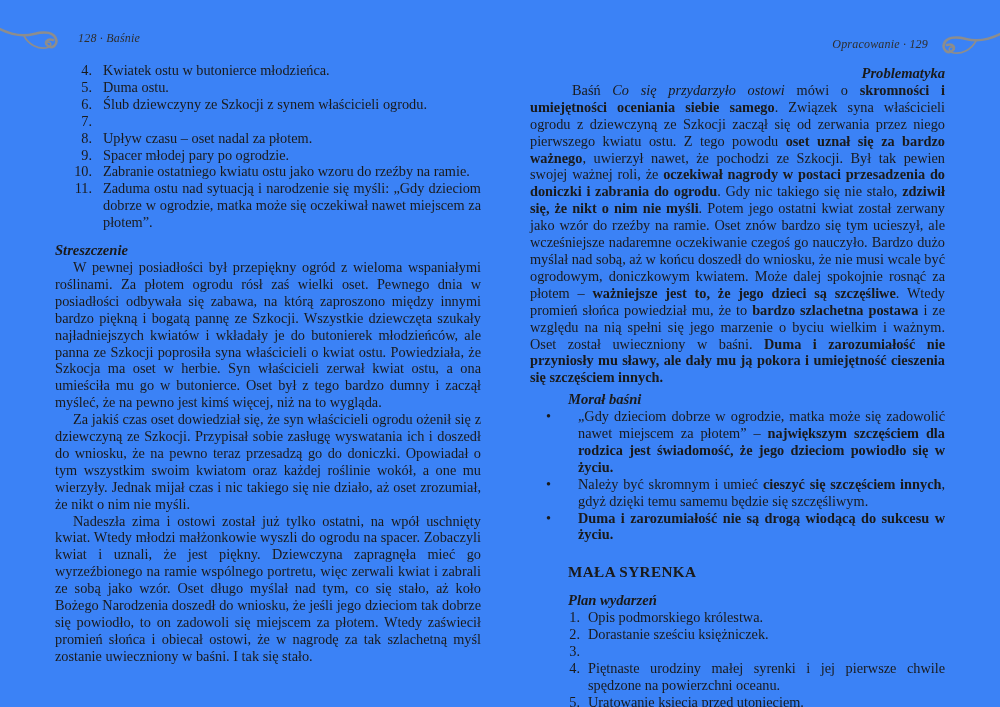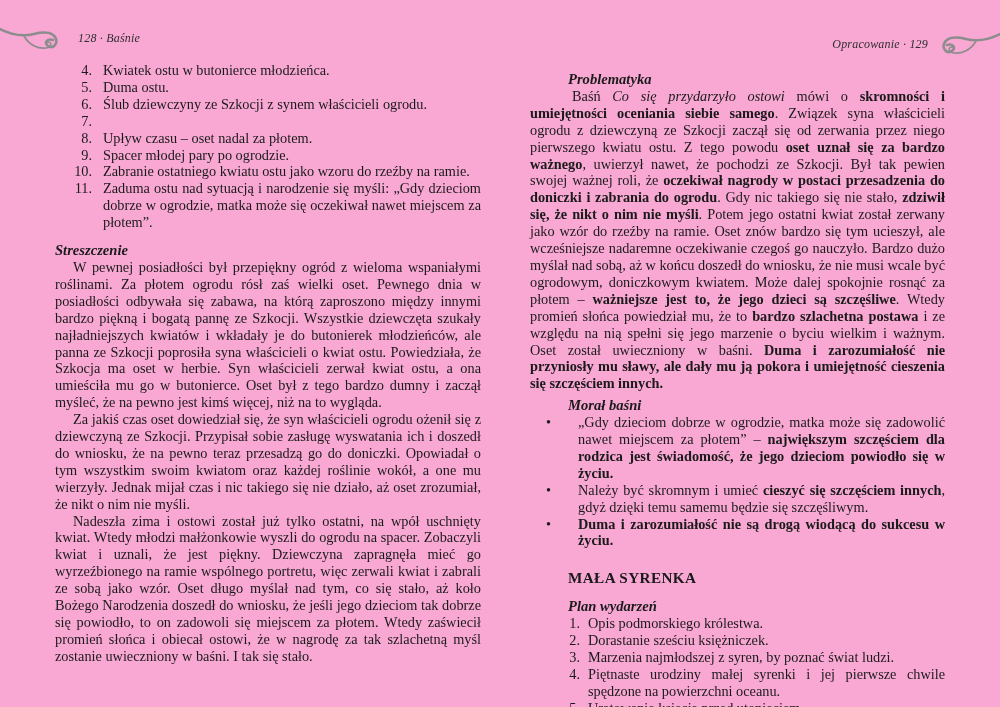--- a/index.html
+++ b/index.html
@@ -1,21 +1,21 @@
 <!DOCTYPE html>
 <html lang="pl"><head>
 <meta charset="utf-8">
 <style>
   html,body{margin:0;padding:0;}
   body{
     width:1000px;height:707px;background:#ffffff;
     font-family:"Liberation Serif", serif;color:#1a1a1a;
     -webkit-font-smoothing:antialiased;
   }
-  .spread{position:relative;width:1000px;height:707px;overflow:hidden;background:#f9a8d4;}
+  .spread{position:relative;width:1000px;height:707px;overflow:hidden;background:#3b82f6;}
 
   
   .running-head{position:absolute;font-style:italic;font-size:12px;color:#2e2e2e;letter-spacing:.2px;}
   .head-left{left:78px;top:31px;}
   .head-right{right:72px;top:37px;text-align:right;}
 
   
   .flourish{position:absolute;width:70px;height:36px;}
   .fl-left{left:-4px;top:21px;}
   .fl-right{right:-4px;top:26px;transform:scaleX(-1);}
@@ -24,21 +24,21 @@
   .col{position:absolute;top:58px;font-size:14.3px;line-height:16.9px;}
   .col-left{left:55px;width:426px;}
   .col-right{left:530px;width:415px;}
 
   .para{margin:0;text-align:justify;}
   .col-left .para{text-indent:18px;}
   .rp-para{text-indent:42px;}
 
   .sec-heading{margin:11px 0 0 0;font-size:14.6px;line-height:16.9px;font-weight:bold;font-style:italic;}
   .col-right .sec-heading{margin-left:38px;}
-  .col-right .sec-heading:first-child{margin-top:13px;}
+  .col-right .sec-heading:first-child{margin-top:7px;text-align:right;}
   .heading-moral{margin-top:5px;}
   .chapter-title{margin:21px 0 2px 38px;font-size:15.2px;line-height:16.9px;font-weight:bold;font-style:normal;letter-spacing:.4px;}
 
   
   .list{margin:0;}
   .plan-list{margin-top:4px;}
   .list .row{display:flex;align-items:flex-start;}
   .list .marker{flex:none;}
   .list .txt{flex:1;text-align:justify;}
   .plan-list .marker{width:37px;text-align:right;margin-right:11px;}
@@ -133,21 +133,20 @@
         <div class="row">
           <span class="marker">1.</span>
           <span class="txt"><span class="seg">Opis podmorskiego królestwa.</span></span>
         </div>
         <div class="row">
           <span class="marker">2.</span>
           <span class="txt"><span class="seg">Dorastanie sześciu księżniczek.</span></span>
         </div>
         <div class="row">
           <span class="marker">3.</span>
-          <span class="txt"><span class="seg">Marzenia najmłodszej z syren, by poznać świat ludzi.</span></span>
         </div>
         <div class="row">
           <span class="marker">4.</span>
           <span class="txt"><span class="seg">Piętnaste urodziny małej syrenki i jej pierwsze chwile spędzone na powierzchni oceanu.</span></span>
         </div>
         <div class="row">
           <span class="marker">5.</span>
           <span class="txt"><span class="seg">Uratowanie księcia przed utonięciem.</span></span>
         </div>
       </div>

